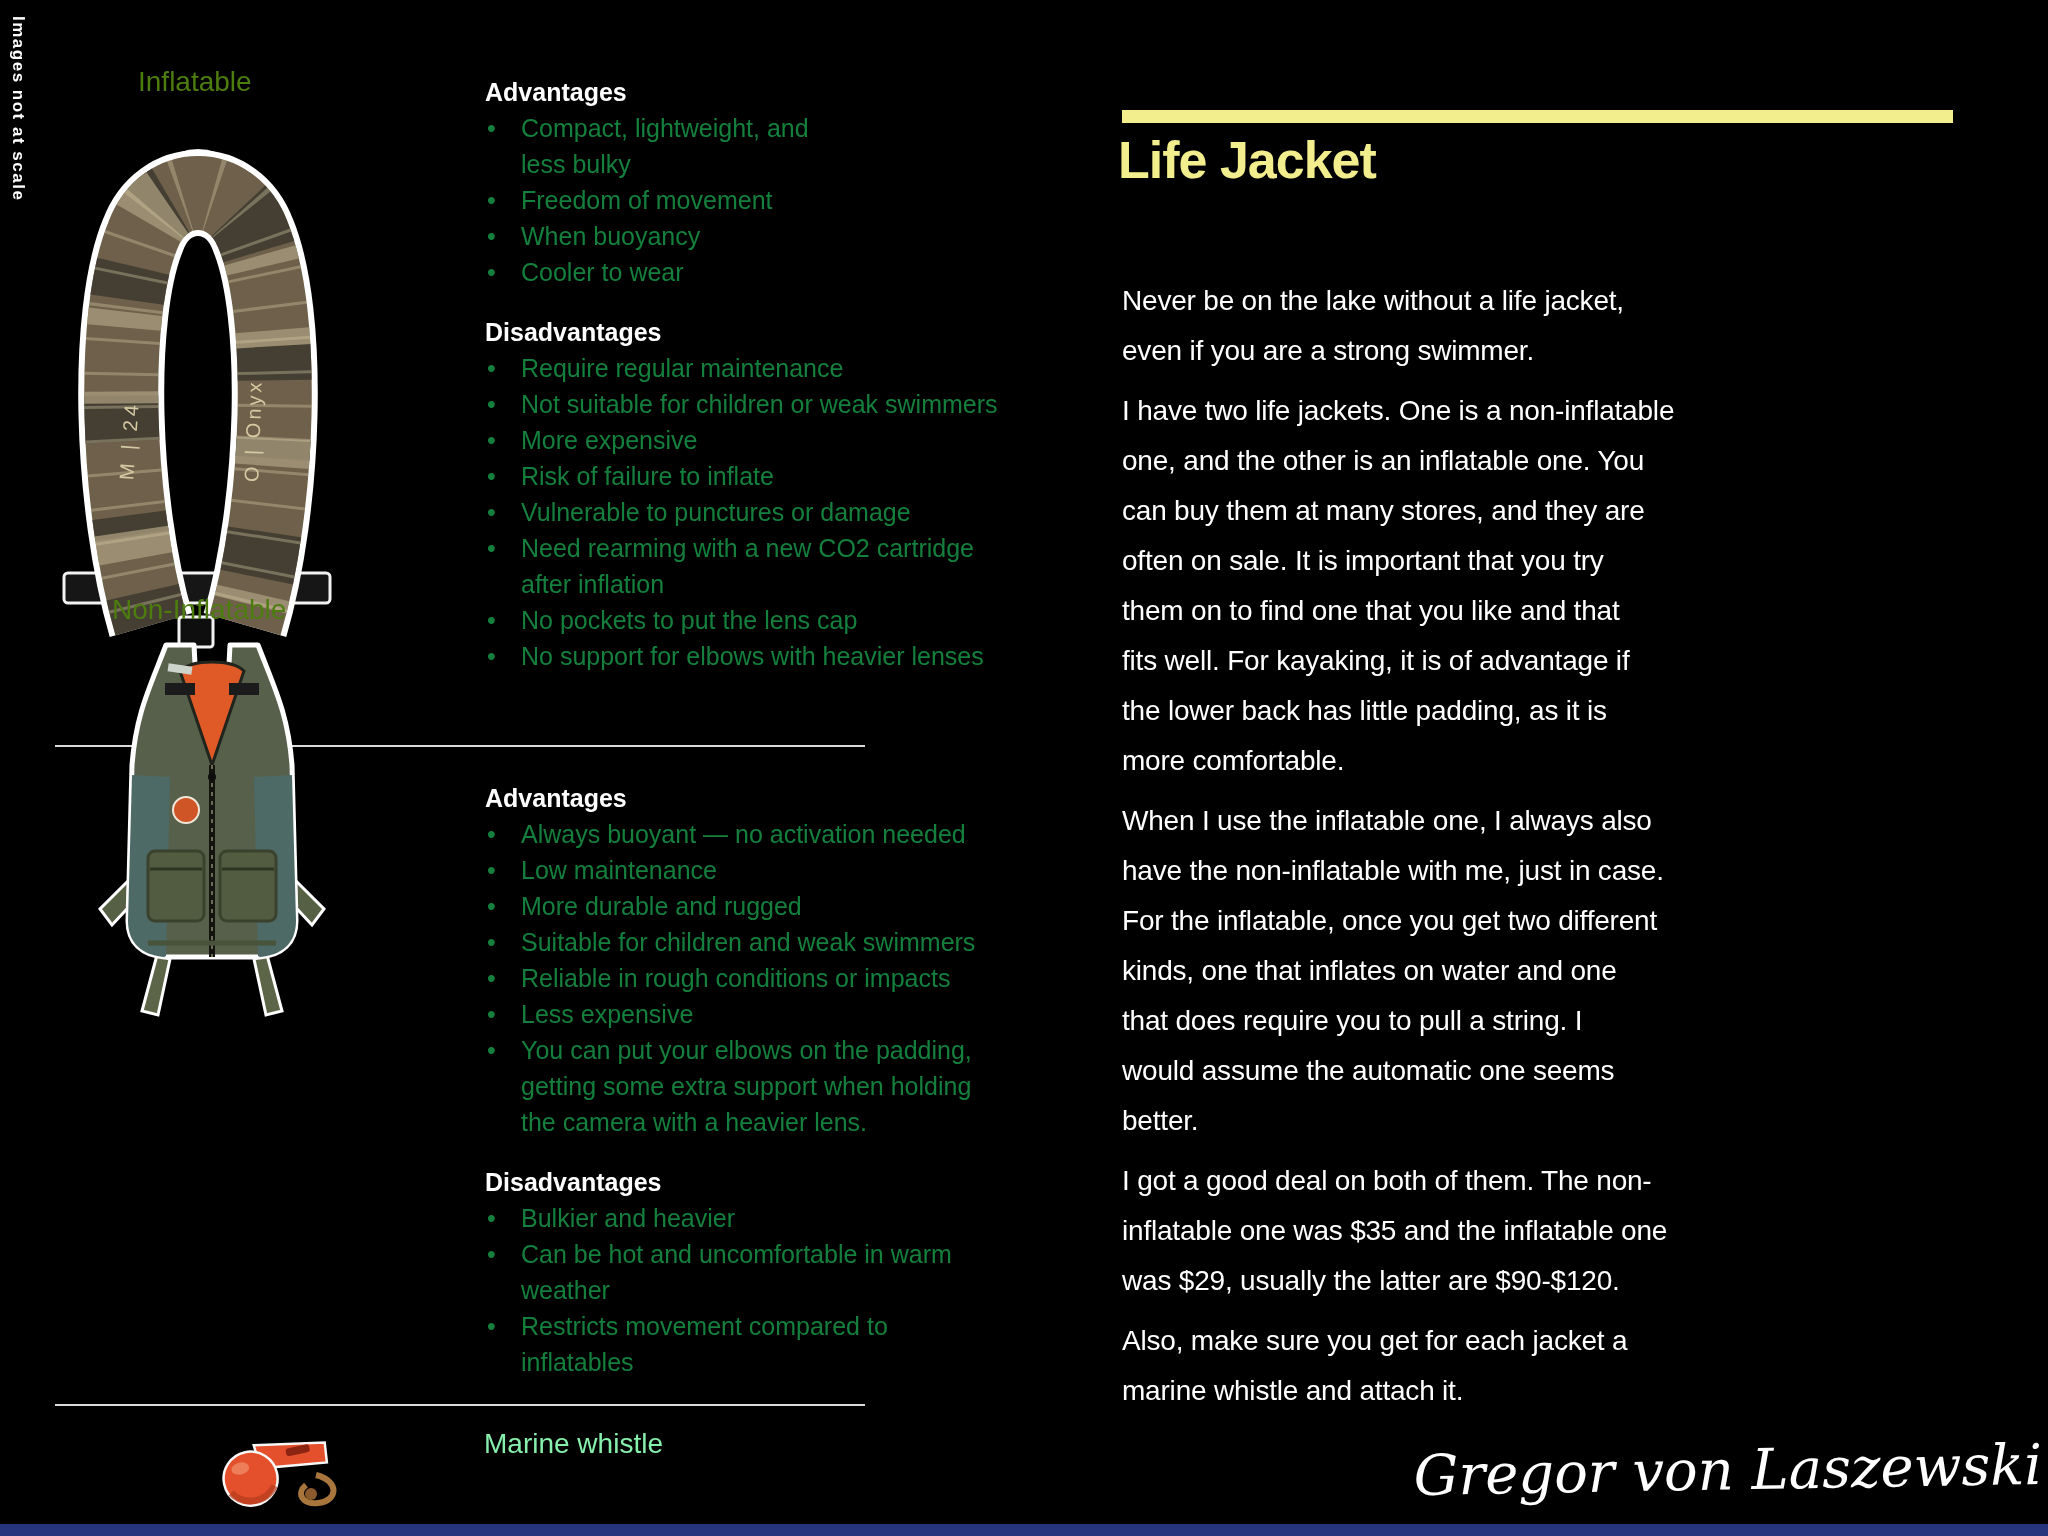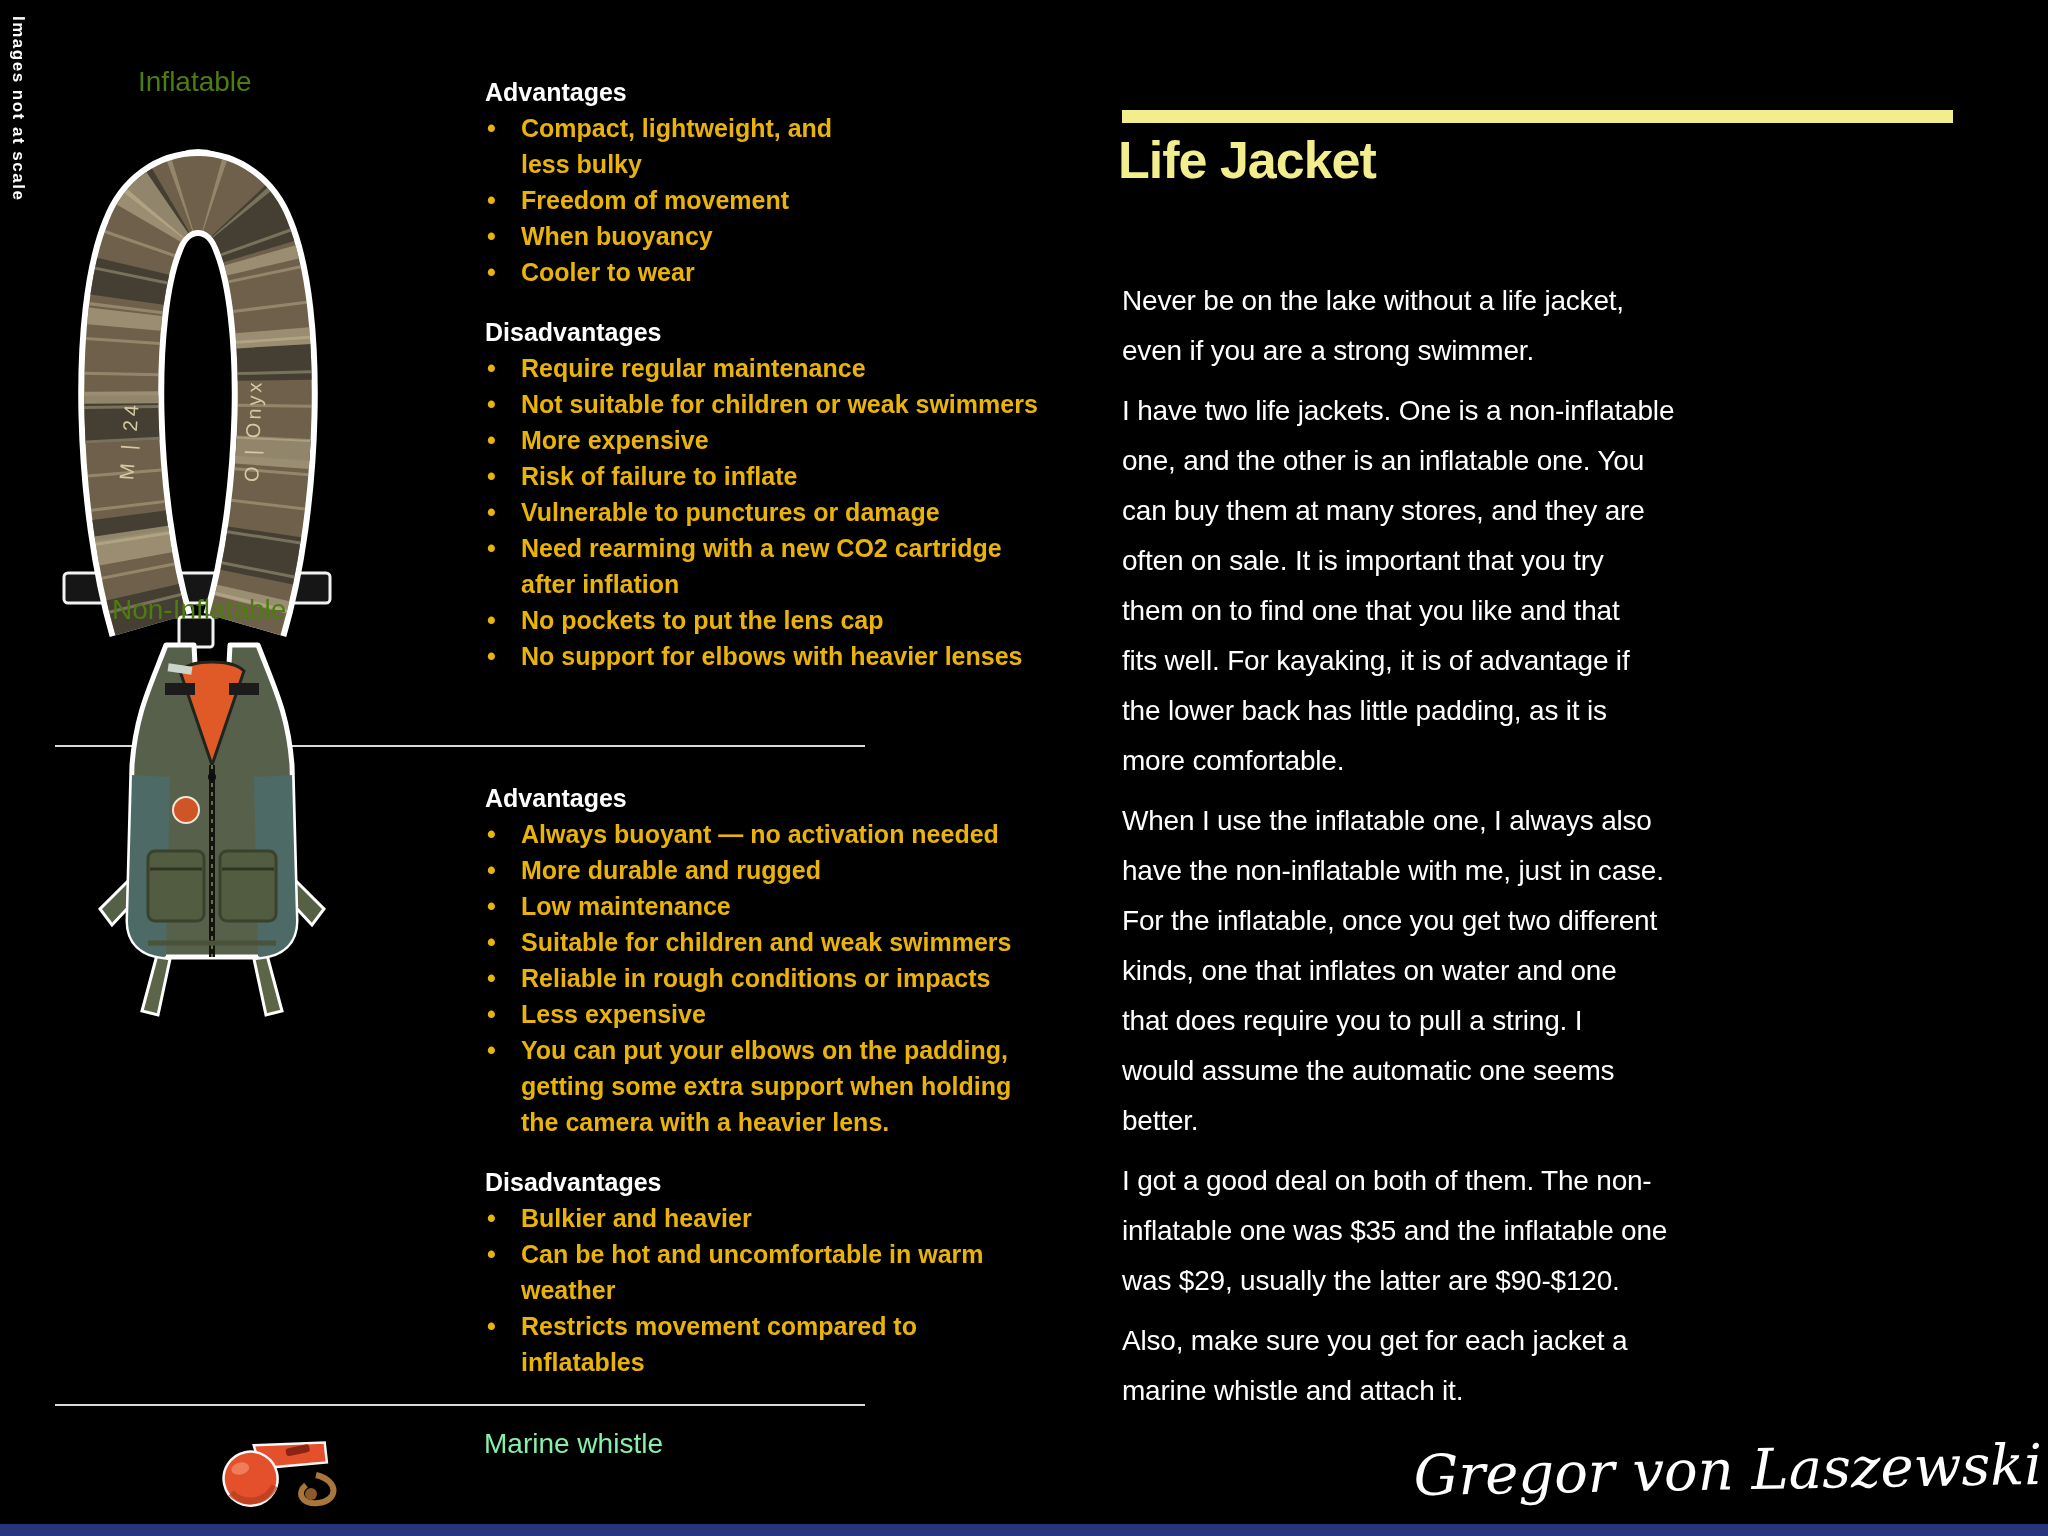--- a/index.html
+++ b/index.html
@@ -14,21 +14,21 @@
     font-size:17px;font-weight:700;letter-spacing:1.5px;color:#fff;
   }
   .sec-label{position:absolute;font-size:28px;font-weight:500;color:#4d7c0f;}
   .caption{position:absolute;font-size:28px;font-weight:500;color:#86efac;}
   .img-wrap{position:absolute;}
   .list-block{position:absolute;width:610px;}
   .list-head{font-size:25px;font-weight:600;line-height:36px;color:#fff;}
   .list-block ul{list-style:none;margin:0;padding:0;}
   .list-block li{
     position:relative;padding-left:36px;font-size:25px;line-height:36px;
-    font-weight:700;white-space:pre-line;color:#eab308;
+    font-weight:400;white-space:pre-line;color:#15803d;
   }
   .list-block li::before{content:"\2022";position:absolute;left:2px;top:0;font-size:25px;}
   .divider{position:absolute;left:55px;width:810px;height:2px;background:#d9d9d9;}
   .accent-bar{position:absolute;left:1122px;top:110px;width:831px;height:13px;background:#f2ee8d;}
   .article-title{
     position:absolute;left:1118px;top:130px;font-size:52px;font-weight:800;
     letter-spacing:-1px;color:#f2ee8d;
   }
   .article-body{position:absolute;left:1122px;top:276px;width:880px;}
   .article-body p{
@@ -133,22 +133,22 @@
       <line x1="88" y1="244" x2="140" y2="244" stroke="#2f3523" stroke-width="3"></line>
       <line x1="160" y1="244" x2="212" y2="244" stroke="#2f3523" stroke-width="3"></line>
       <line x1="86" y1="318" x2="214" y2="318" stroke="#49523a" stroke-width="5"></line>
     </svg>
   </div>
 
   <div class="list-block" style="left:485px;top:780px;">
     <div class="list-head">Advantages</div>
     <ul>
         <li>Always buoyant — no activation needed</li>
+        <li>Low maintenance</li>
         <li>More durable and rugged</li>
-        <li>Low maintenance</li>
         <li>Suitable for children and weak swimmers</li>
         <li>Reliable in rough conditions or impacts</li>
         <li>Less expensive</li>
         <li>You can put your elbows on the padding,
 getting some extra support when holding
 the camera with a heavier lens.</li>
       </ul>
   </div>
 
   <div class="list-block" style="left:485px;top:1164px;">

